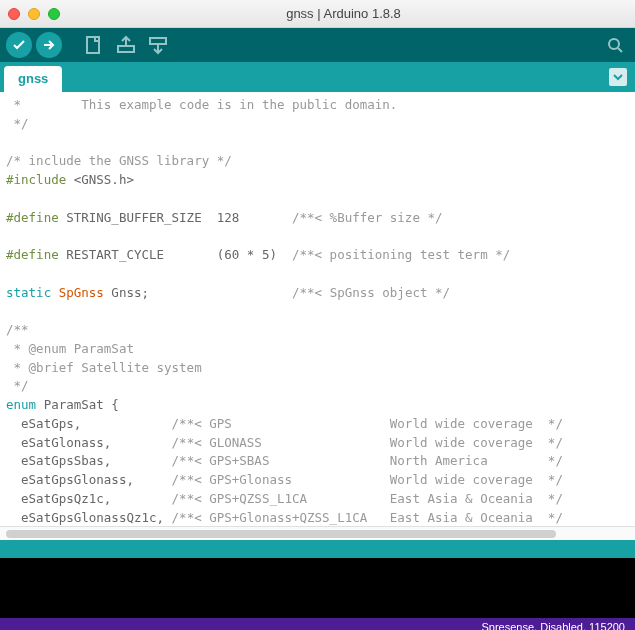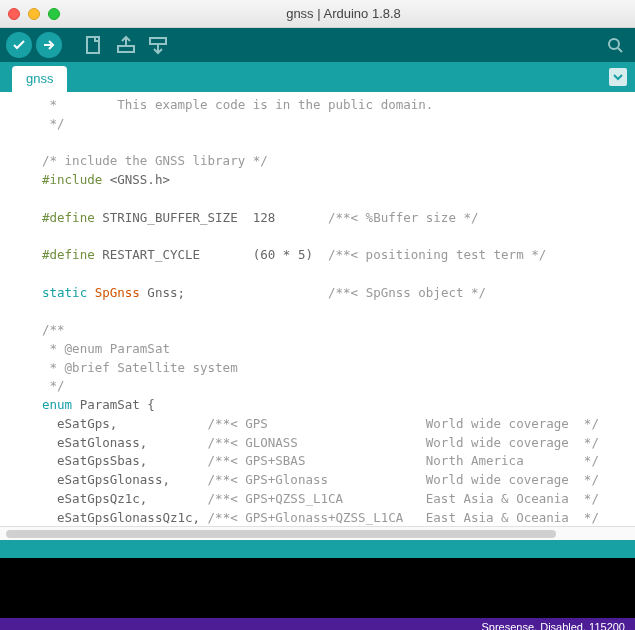--- a/index.html
+++ b/index.html
@@ -9,25 +9,25 @@
   .tl { width:12px; height:12px; border-radius:50%; }
   .tl.red { background:#ff5f57; border:1px solid #e0443e;}
   .tl.yellow { background:#ffbd2e; border:1px solid #dea123;}
   .tl.green { background:#28c940; border:1px solid #1aab29;}
   .title { flex:1; text-align:center; font-size:13px; color:#444; }
   .toolbar { height:34px; background:#006468; display:flex; align-items:center; padding:0 6px; gap:4px;}
   .tb-btn { width:28px; height:28px; border-radius:4px; display:flex; align-items:center; justify-content:center; color:#006468; }
   .tb-btn.circle { background:#17a1a5; border-radius:50%; width:26px; height:26px; }
   .tb-btn svg { display:block; }
   .tb-spacer { flex:1; }
-  .tabstrip { height:30px; background:#17a1a5; display:flex; align-items:flex-end; padding-left:12px; position:relative;}
+  .tabstrip { height:30px; background:#17a1a5; display:flex; align-items:flex-end; padding-left:4px; position:relative;font-weight:bold;}
   .tab { background:#fff; color:#17a1a5; font-size:13px; padding:5px 14px 6px; border-top-left-radius:4px; border-top-right-radius:4px; }
   .tab-menu { position:absolute; right:8px; top:6px; width:18px; height:18px; background:#d7ecec; border-radius:2px; display:flex; align-items:center; justify-content:center;}
   .editor { height:434px; background:#fff; overflow:auto; padding:4px 6px 6px; }
-  .editor pre { font-family: Menlo, Monaco, Consolas, monospace; font-size:12.5px; line-height:1.5; color:#666; white-space:pre;margin-left:36px; }
+  .editor pre { font-family: Menlo, Monaco, Consolas, monospace; font-size:12.5px; line-height:1.5; color:#666; white-space:pre; }
   .c-comment { color:#999; }
   .c-pre { color:#6f8f3e; }
   .c-kw { color:#17a1a5; }
   .c-type { color:#d35400; }
   .hscroll { height:14px; background:#fafafa; border-top:1px solid #e0e0e0; position:relative;}
   .hscroll .thumb { position:absolute; left:6px; top:3px; height:8px; width:550px; background:#d0d0d0; border-radius:4px;}
   .status-teal { height:18px; background:#17a1a5; }
   .console { height:60px; background:#000; }
   .statusbar { height:18px; background:#4c1d95; color:#fff; font-size:11px; display:flex; align-items:center; justify-content:flex-end; padding:0 10px;}
 </style>

